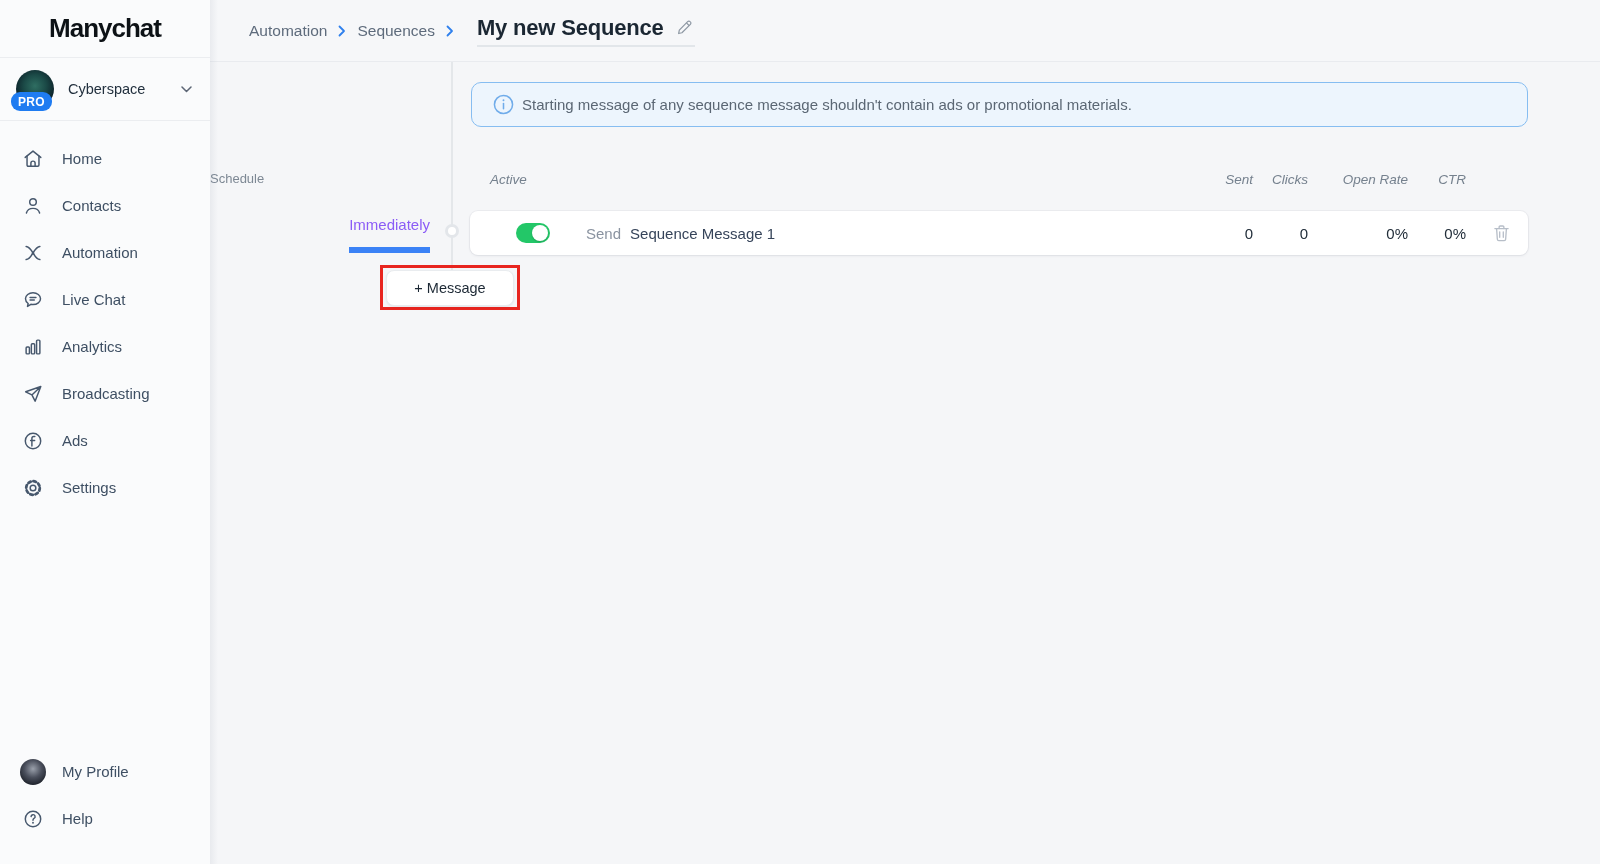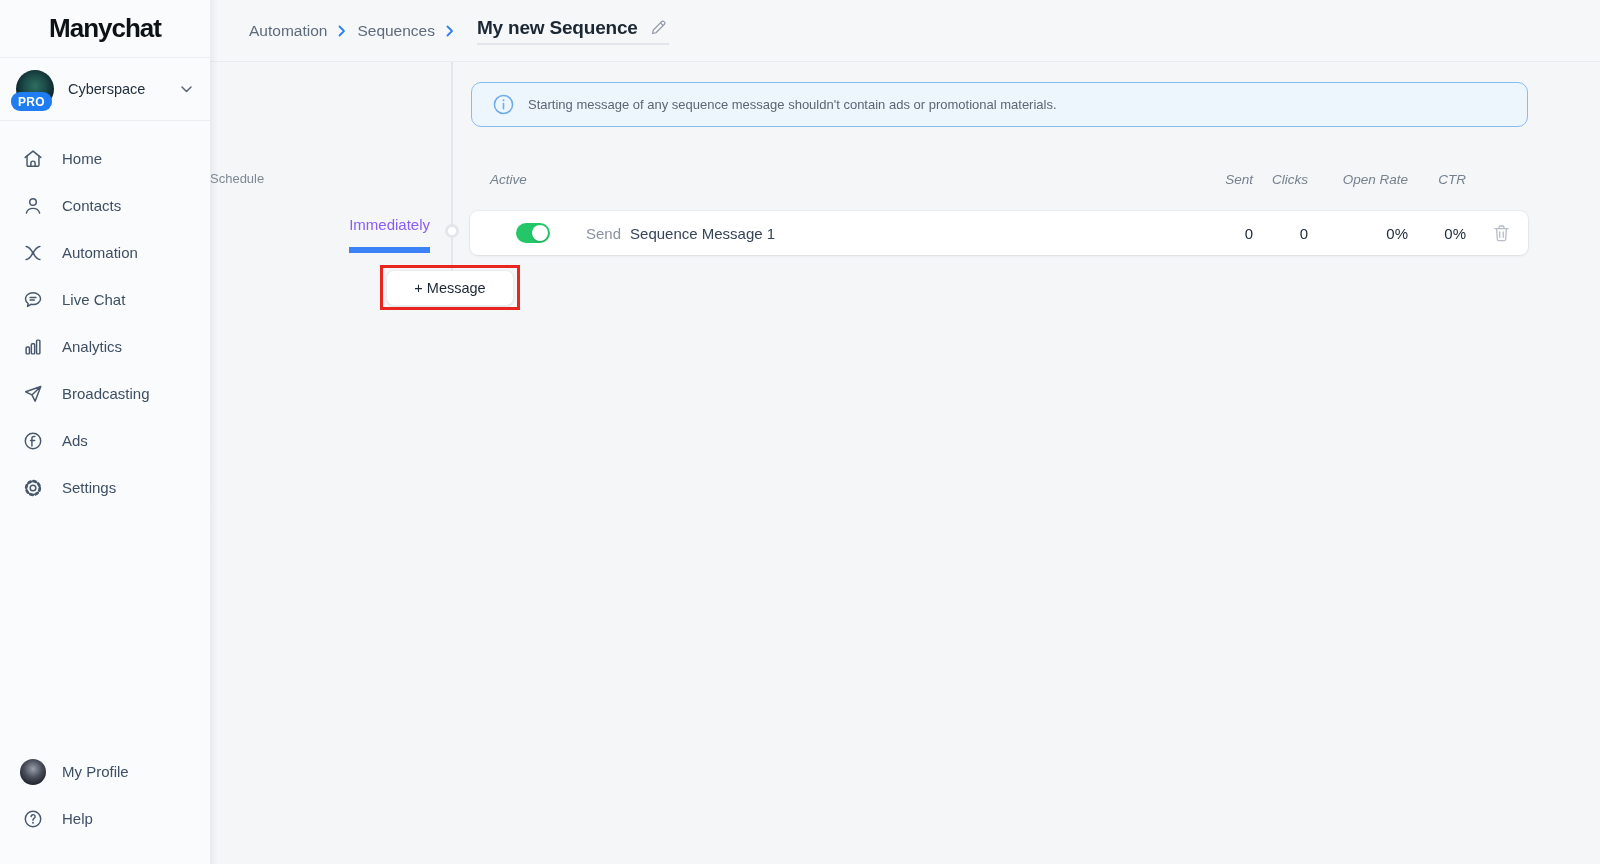--- a/index.html
+++ b/index.html
@@ -66,40 +66,40 @@
   .topbar {
     height:62px; display:flex; align-items:center; padding-left:39px;
     border-bottom:1px solid #e9ebef; background:#f6f7f9;
   }
   .crumb { font-size:15.5px; color:#5e6b7c; cursor:pointer; }
   .crumb-sep { margin:0 11px; display:flex; }
   .title-wrap {
     display:flex; align-items:center; margin-left:12px;
     border-bottom:2px solid #e2e6ea; padding:0 2px 4px 0;
   }
-  .page-title { font-size:19px; font-weight:bold; color:#1b2733; letter-spacing:-.2px; }
+  .page-title { font-size:22px; font-weight:bold; color:#1b2733; letter-spacing:-.2px; }
   .pencil { margin-left:12px; display:flex; cursor:pointer; }
 
   .content { position:absolute; left:0; top:62px; right:0; bottom:0; }
 
   .timeline-line {
     position:absolute; left:241px; top:0; width:2px; height:208px; background:#e4e7ea;
   }
   .timeline-node {
     position:absolute; left:235px; top:162px; width:14px; height:14px;
     border-radius:50%; background:#fff; border:3px solid #e3e6ea;
   }
 
   .banner {
     position:absolute; left:261px; top:20px; width:1057px; height:45px;
     background:#edf5fd; border:1px solid #86bdf1; border-radius:10px;
     display:flex; align-items:center; padding-left:21px;
   }
   .banner .info-icn { display:flex; flex:none; }
-  .banner-text { margin-left:14px; font-size:13px; color:#5b6774; }
+  .banner-text { margin-left:8px; font-size:15px; color:#5b6774; }
 
   .sched-label {
     position:absolute; left:0; top:109px; width:220px; text-align:left;
     font-size:13px; color:#7d8894;
   }
   .sched-value-wrap { position:absolute; left:0; top:154px; width:220px; text-align:right; }
   .sched-value {
     font-size:15px; color:#8b5cf6; border-bottom:6px solid #3b82f6;
     padding-bottom:14px; cursor:pointer; display:inline-block;
   }

